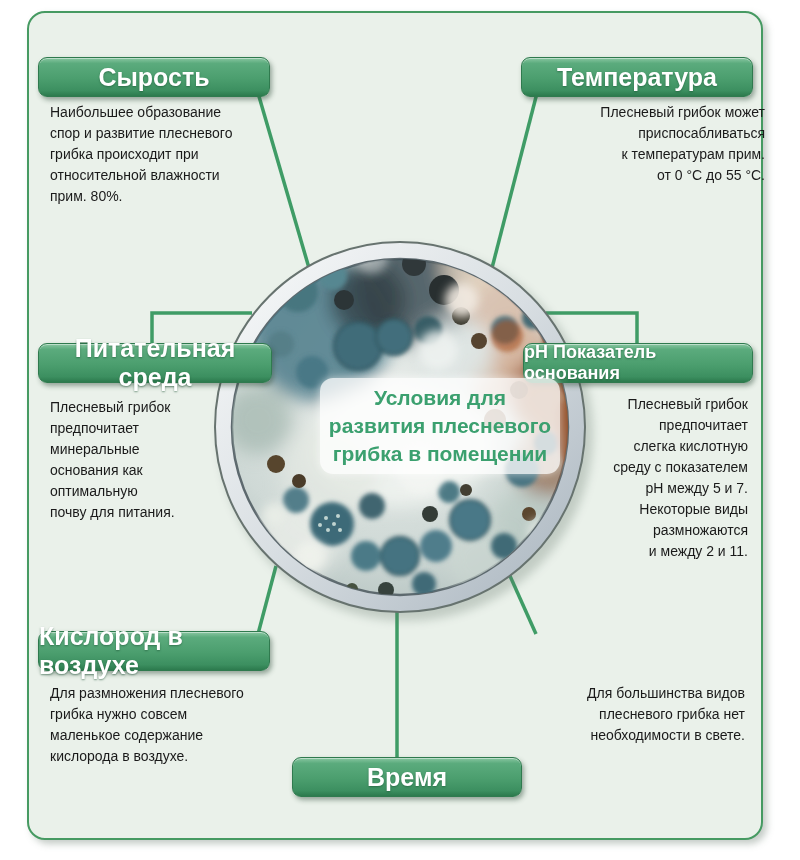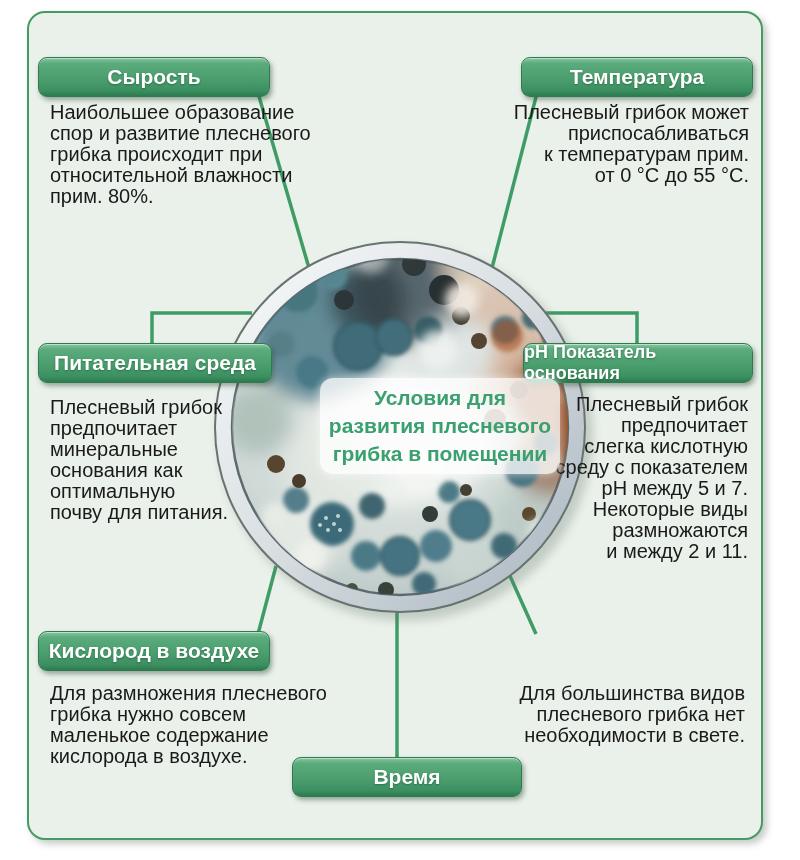--- a/index.html
+++ b/index.html
@@ -11,27 +11,27 @@
     position:absolute;left:27px;top:11px;width:732px;height:825px;
     background:#eaf1ea;border:2px solid #469a62;border-radius:18px;
     box-shadow:4px 4px 7px rgba(90,110,95,.35);
   }
   .graphic{position:absolute;left:0;top:0;}
   .hbox{
     position:absolute;height:38px;border-radius:9px;
     background:linear-gradient(#8ac7a2 0%,#5bab7d 14%,#4b9e6e 55%,#3c8f60 86%,#2c7a4d 100%);
     border:1px solid #2f7a4e;
     box-shadow:2px 3px 5px rgba(40,70,50,.45), inset 0 1px 0 rgba(255,255,255,.45);
-    color:#ffffff;font-weight:bold;font-size:21px;
+    color:#ffffff;font-weight:bold;font-size:25px;
     display:flex;align-items:center;justify-content:center;
     text-shadow:0 1px 2px rgba(25,80,50,.55);
   }
   .hbox--small{font-size:18px;justify-content:center;}
   .para{
-    position:absolute;font-size:20px;line-height:21px;color:#1a1a1a;
+    position:absolute;font-size:14px;line-height:21px;color:#1a1a1a;
     white-space:pre-line;
   }
   .para--right{text-align:right;}
   .center-card{
     position:absolute;left:283px;top:378px;width:240px;height:96px;
     background:rgba(255,255,255,.78);border-radius:13px;
     display:flex;align-items:center;justify-content:center;
     box-shadow:0 0 10px rgba(255,255,255,.6);
     margin-left:37px;
   }
@@ -193,21 +193,21 @@
   </div>
   <div class="hbox" style="left:280px;top:757px;width:228px;margin-left:12px;">
     <span>Время</span>
   </div>
 
   <div class="para" style="left:50px;top:102px;">Наибольшее образование
 спор и развитие плесневого
 грибка происходит при
 относительной влажности
 прим. 80%.</div>
-  <div class="para para--right" style="right:51px;top:102px;">Плесневый грибок может
+  <div class="para para--right" style="right:35px;top:102px;">Плесневый грибок может
 приспосабливаться
 к температурам прим.
 от 0 °C до 55 °C.</div>
   <div class="para" style="left:50px;top:397px;">Плесневый грибок
 предпочитает
 минеральные
 основания как
 оптимальную
 почву для питания.</div>
   <div class="para para--right" style="right:52px;top:394px;">Плесневый грибок

